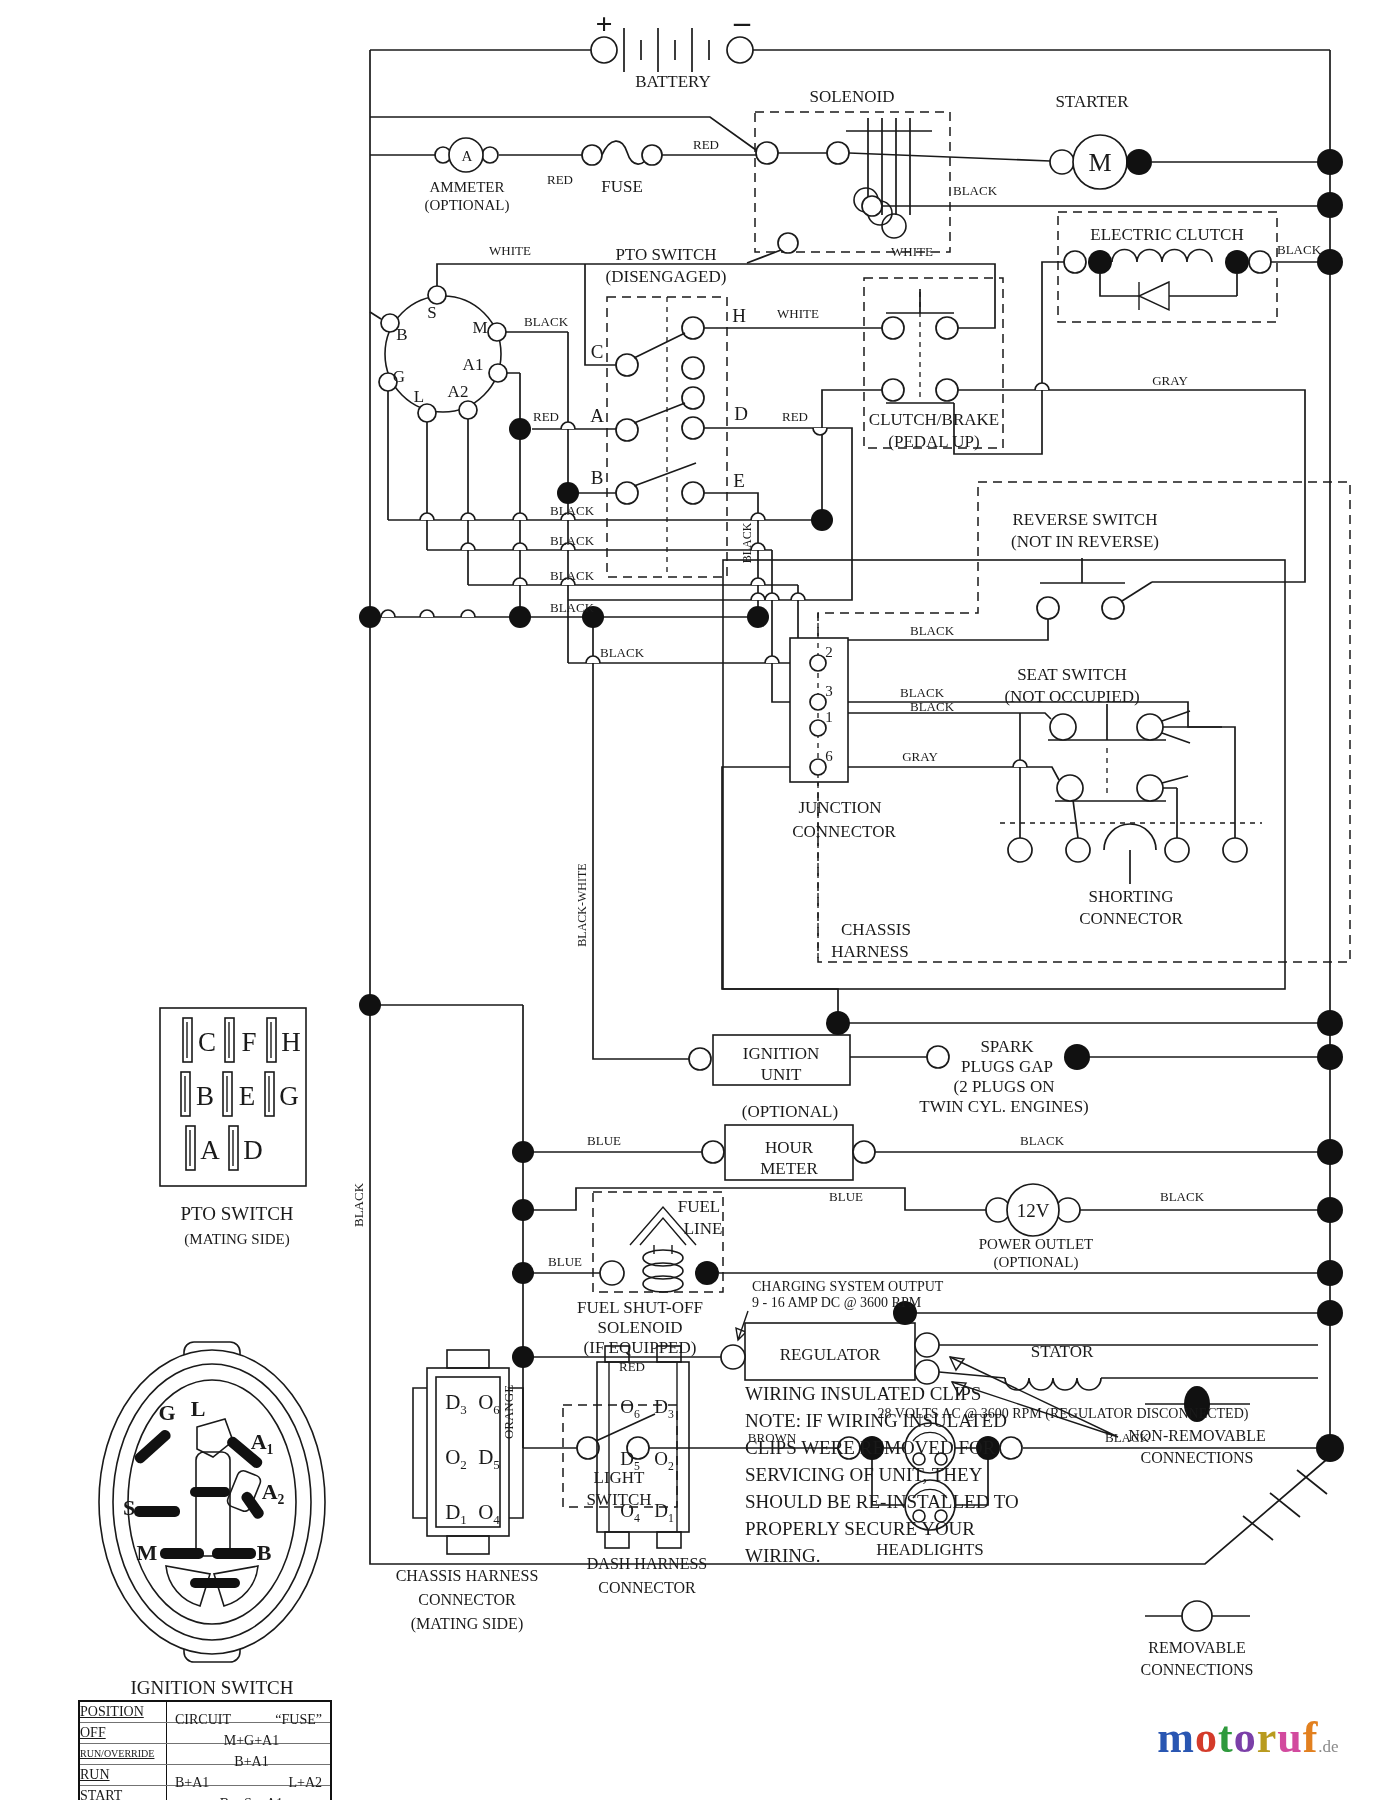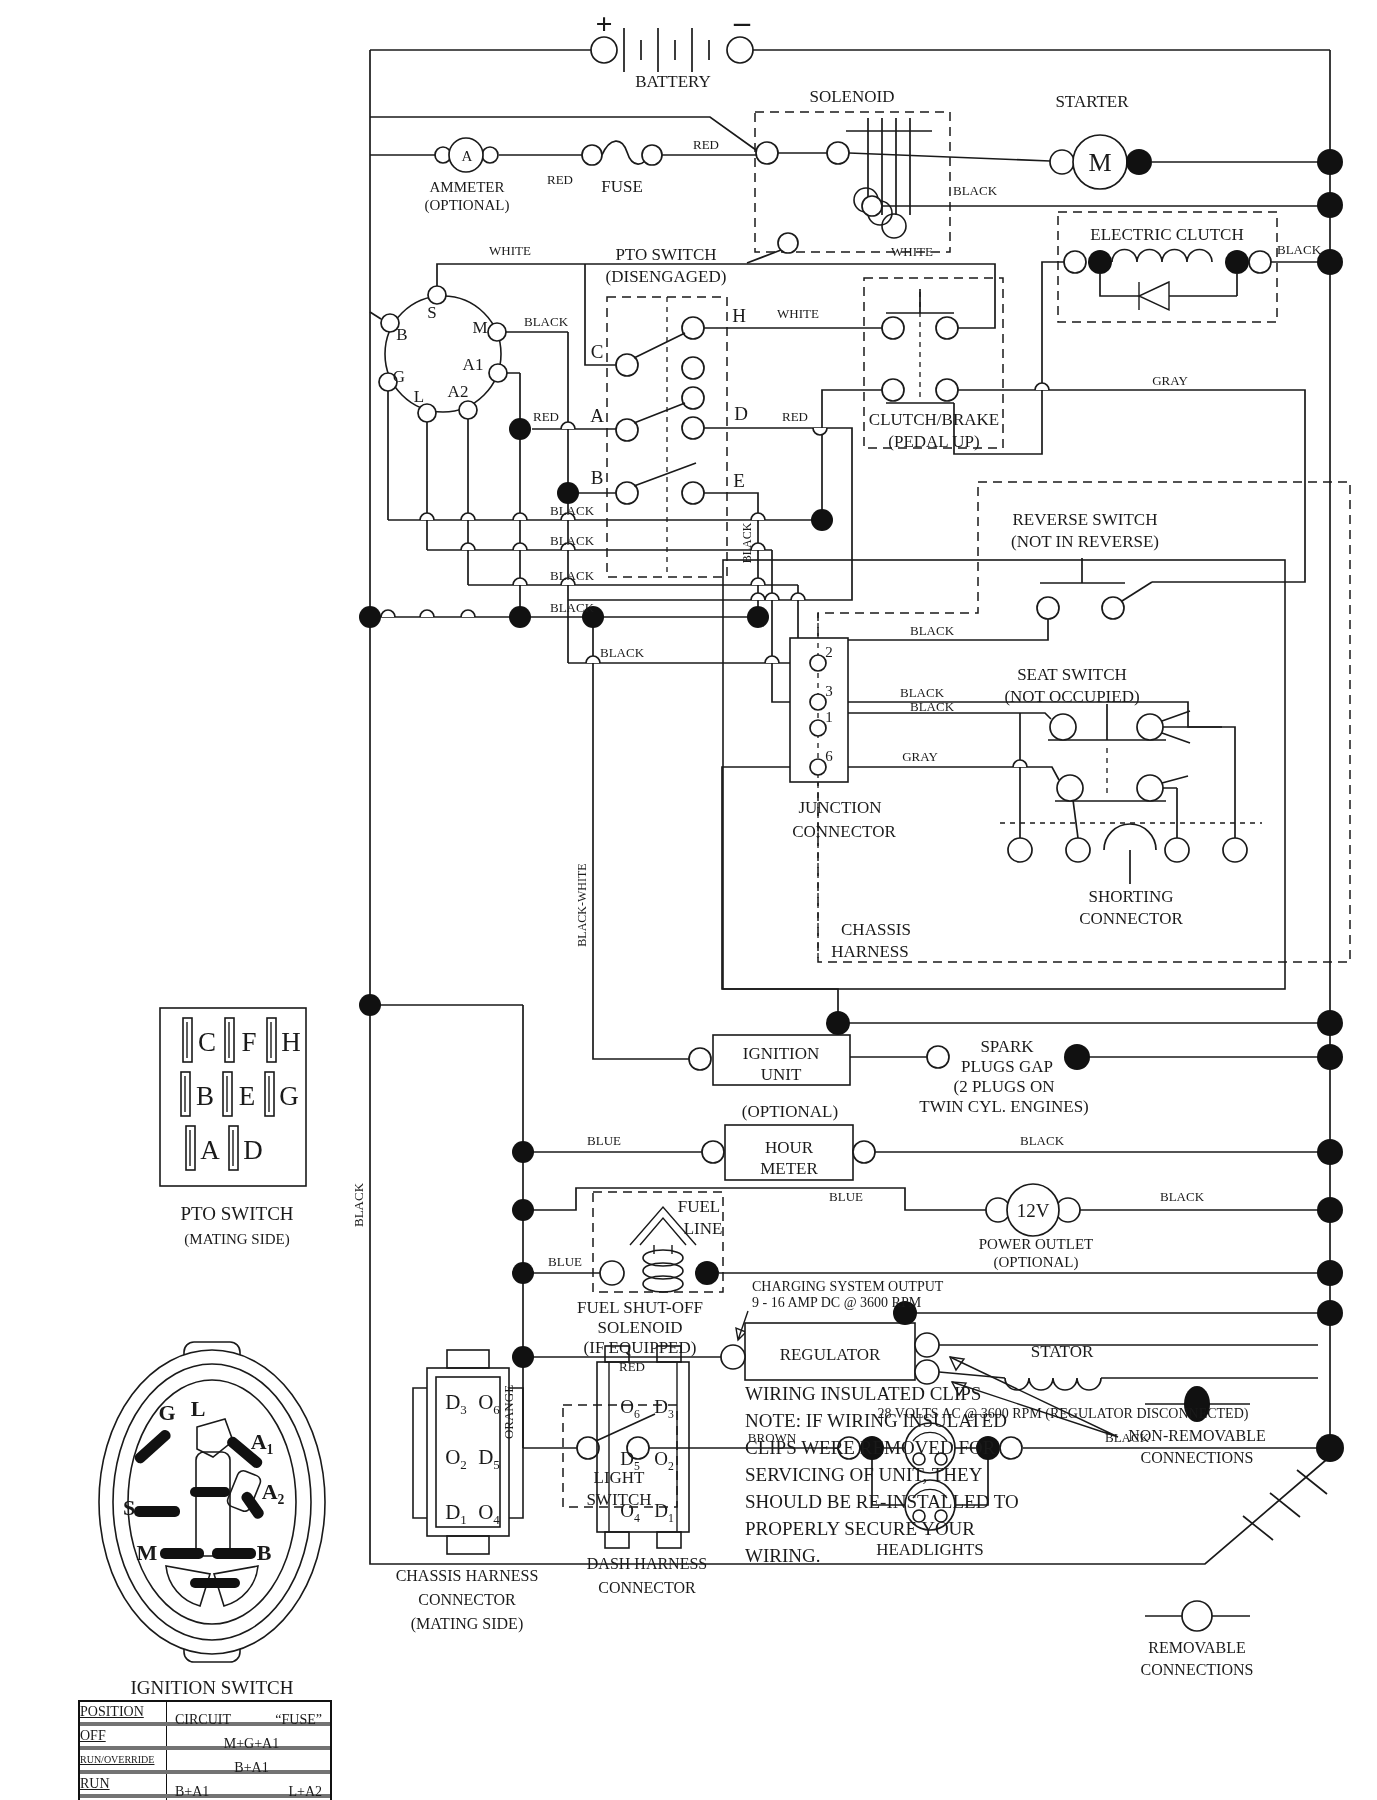--- a/index.html
+++ b/index.html
@@ -12,21 +12,21 @@
   .dash{stroke:#1a1a1a;stroke-width:1.5;fill:none;stroke-dasharray:9 6;}
   .dash2{stroke:#1a1a1a;stroke-width:1.3;fill:none;stroke-dasharray:5 5;}
   .node{fill:#111;stroke:none;}
   .term{fill:#fff;stroke:#1a1a1a;stroke-width:1.7;}
   .bump{fill:#fff;stroke:#1a1a1a;stroke-width:1.7;}
   .bar{fill:#111;stroke:none;}
   .box{fill:#fff;stroke:#1a1a1a;stroke-width:1.6;}
   .nofill{fill:none;stroke:#1a1a1a;stroke-width:1.6;}
   
   #ign-table{position:absolute;left:78px;top:1700px;width:250px;border:2px solid #111;font-size:14px;}
-  #ign-table .tr{display:flex;height:20px;line-height:20px;border-top:4px solid #737373;}
+  #ign-table .tr{display:flex;height:20px;line-height:20px;border-top:1px solid #737373;}
   #ign-table .tr:first-child{border-top:none;}
   #ign-table .c1{width:86px;border-right:1px solid #111;text-align:left;flex:none;text-decoration:underline;}
   #ign-table .c2{flex:1;display:flex;justify-content:space-between;padding:8px 8px;}
   #ign-table .c2.center{justify-content:center;padding-left:14px;}
   #ign-table .small .c1{font-size:10px;}
   
   #logo{position:absolute;left:1118px;top:1712px;width:260px;font-weight:bold;font-size:44px;
         font-family:"Liberation Serif", serif;letter-spacing:1px;text-align:center;}
   #logo .logo-suffix{font-size:17px;color:#8a8a8a;font-weight:normal;letter-spacing:0;}
 </style>
@@ -611,14 +611,15 @@
   </div>
   <div class="tr">
     <div class="c1">START</div>
     <div class="c2 center">
           <span>B + S + A1</span>
           <span></span>
         </div>
   </div>
 </div>
 
+<div id="logo"><span style="color: rgb(41, 86, 178);">m</span><span style="color: rgb(212, 59, 42);">o</span><span style="color: rgb(47, 154, 61);">t</span><span style="color: rgb(123, 63, 168);">o</span><span style="color: rgb(185, 155, 32);">r</span><span style="color: rgb(210, 74, 158);">u</span><span style="color: rgb(226, 128, 31);">f</span><span class="logo-suffix">.de</span></div>
 
 </div>
 
 </body></html>

